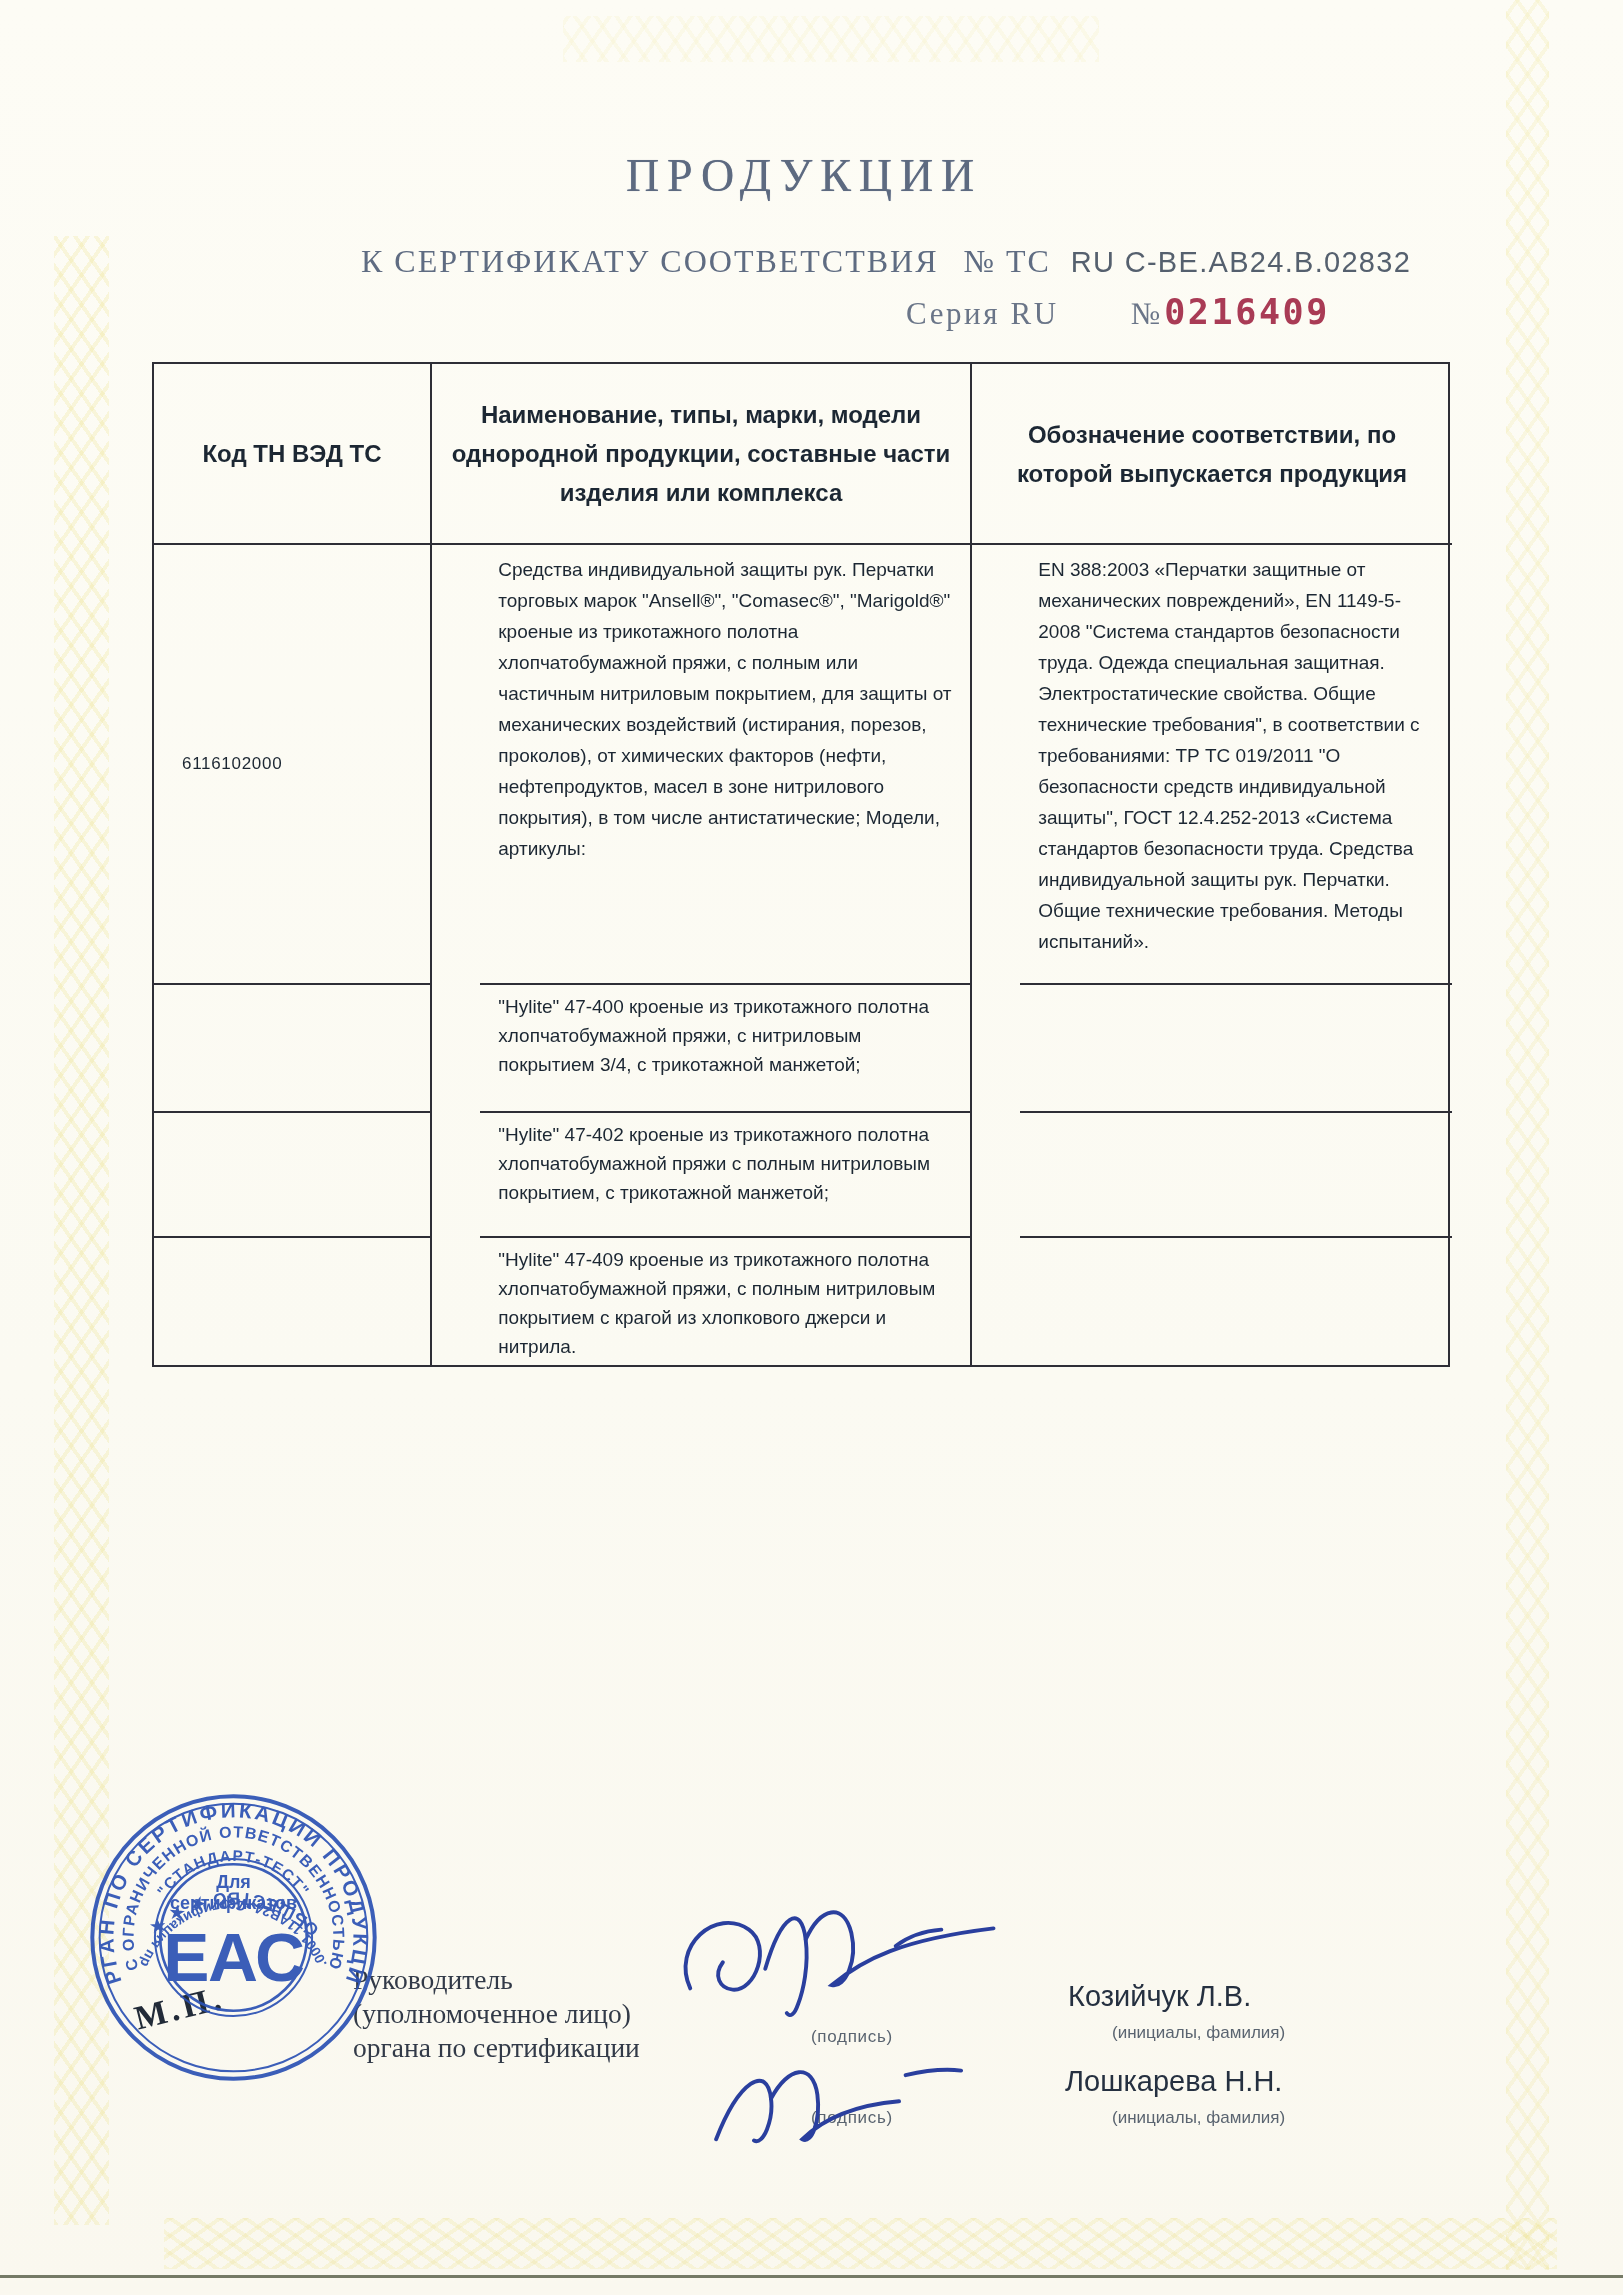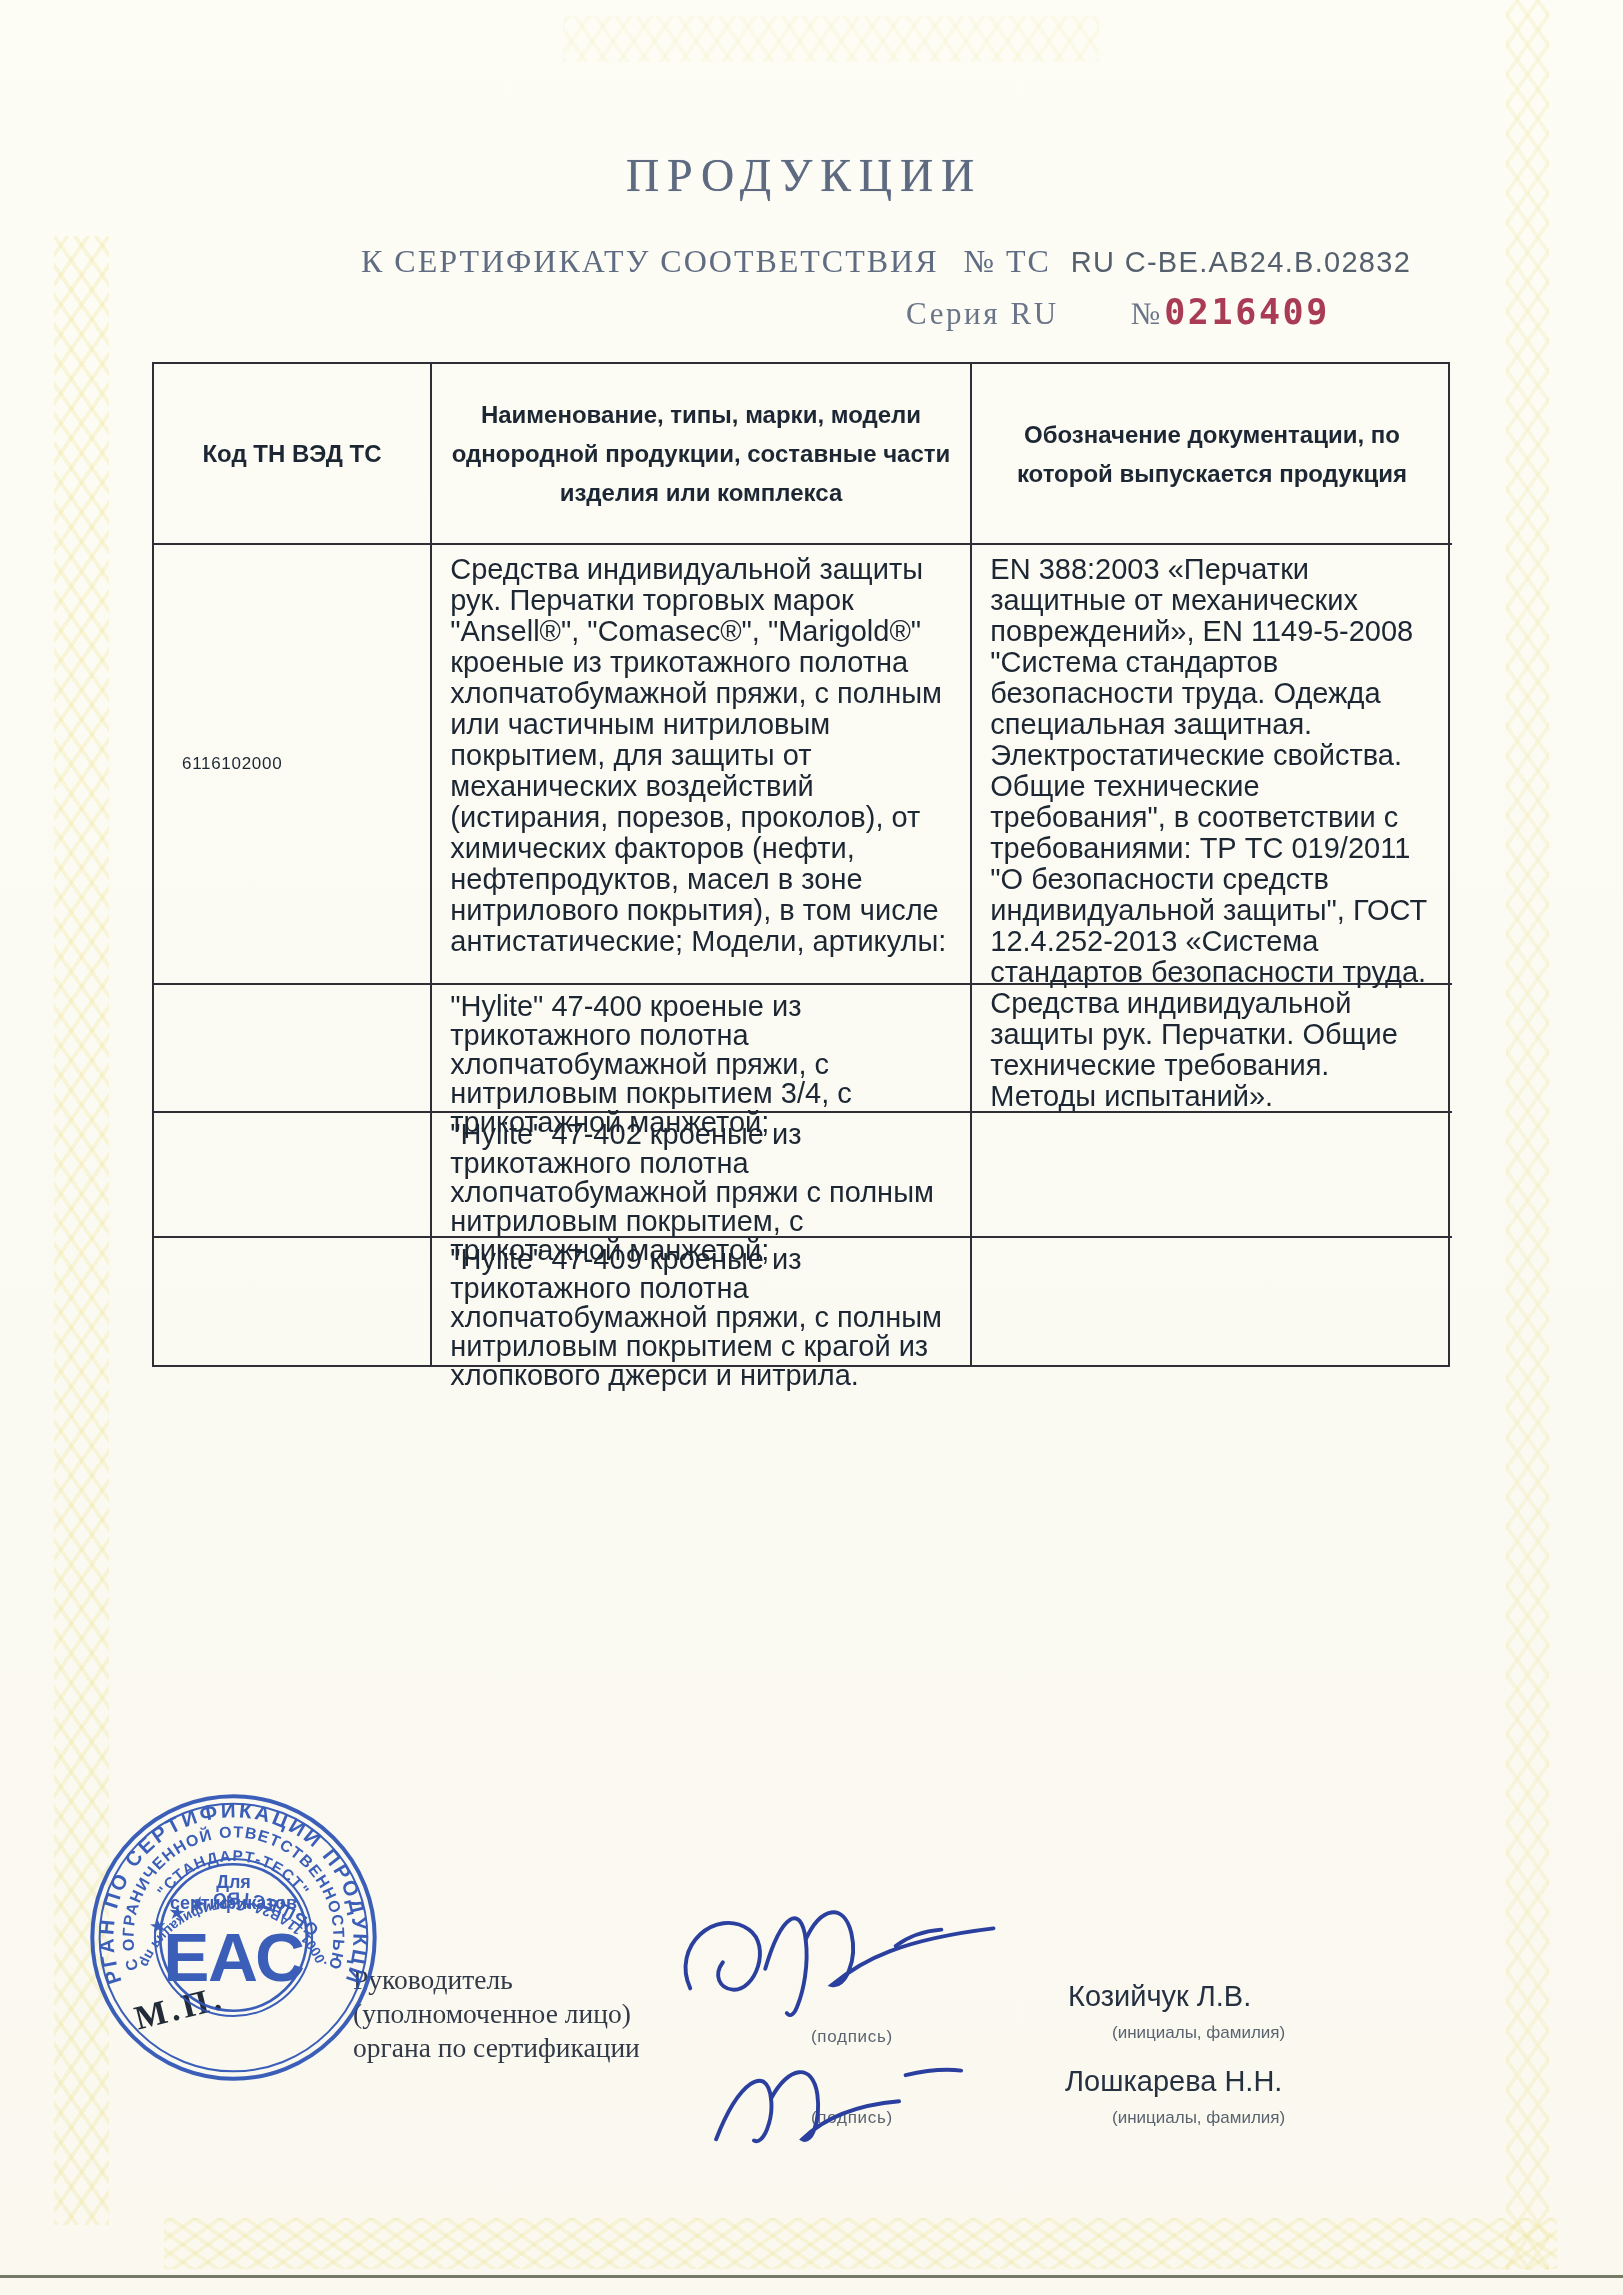--- a/index.html
+++ b/index.html
@@ -35,21 +35,21 @@
   
   .ctable{position:absolute;left:152px;top:362px;width:1298px;height:1005px;
     display:grid;grid-template-columns:278px 540px 480px;grid-template-rows:181px 440px 128px 125px 128px;
     border:2.6px solid #2e2e36;box-sizing:border-box;color:#1c2733;}
   .cell{border-right:2px solid #2e2e36;border-bottom:2px solid #2e2e36;box-sizing:border-box;position:relative;}
   .cell.last-col{border-right:none;}
   .cell.last-row{border-bottom:none;}
   .hcell{display:flex;align-items:center;justify-content:center;text-align:center;
     font-weight:bold;font-size:24px;line-height:39px;padding:5.2px 15.7px;}
   .code-cell{display:flex;align-items:center;font-size:17px;padding-left:28px;letter-spacing:0.7px;}
-  .body-cell{font-size:29px;line-height:31px;padding:9.2px 17px 0 18.3px;}
+  .body-cell{font-size:19px;line-height:31px;padding:9.2px 17px 0 18.3px;margin-left:48px;}
   .body-cell.small-row{line-height:29px;padding-top:6.5px;}
 
   
   .flabel{position:absolute;font-family:"Liberation Serif",serif;font-size:27.5px;color:#323a48;line-height:34px;}
   .sig-caption{position:absolute;font-size:17px;color:#5a6470;letter-spacing:0.7px;}
   .name{position:absolute;font-size:29px;color:#253040;font-weight:500;}
   .name-caption{position:absolute;font-size:17px;color:#5a6470;}
 
   
   .stamp{position:absolute;left:77px;top:1781px;width:313px;height:313px;z-index:3;opacity:.92;}
@@ -79,21 +79,21 @@
   <div class="series-line">
     <span class="engraved">Серия RU</span>
     <span class="numsign">№</span>
     <span class="rednum">0216409</span>
   </div>
 
   <div class="ctable">
 
     <div class="cell hcell">Код ТН ВЭД ТС</div>
     <div class="cell hcell">Наименование, типы, марки, модели однородной продукции, составные части изделия или комплекса</div>
-    <div class="cell hcell last-col">Обозначение документации, по которой выпускается продукция</div>
+    <div class="cell hcell last-col">Обозначение соответствии, по которой выпускается продукция</div>
 
     <div class="cell code-cell">6116102000</div>
     <div class="cell body-cell">Средства индивидуальной защиты рук. Перчатки торговых марок "Ansell®", "Comasec®", "Marigold®" кроеные из трикотажного полотна хлопчатобумажной пряжи, с полным или частичным нитриловым покрытием, для защиты от механических воздействий (истирания, порезов, проколов), от химических факторов (нефти, нефтепродуктов, масел в зоне нитрилового покрытия), в том числе антистатические; Модели, артикулы:</div>
     <div class="cell body-cell last-col">EN 388:2003 «Перчатки защитные от механических повреждений», EN 1149-5-2008 "Система стандартов безопасности труда. Одежда специальная защитная. Электростатические свойства. Общие технические требования", в соответствии с требованиями: ТР ТС 019/2011 "О безопасности средств индивидуальной защиты", ГОСТ 12.4.252-2013 «Система стандартов безопасности труда. Средства индивидуальной защиты рук. Перчатки. Общие технические требования. Методы испытаний».</div>
 
     <div class="cell code-cell"></div>
     <div class="cell body-cell small-row">"Hylite" 47-400 кроеные из трикотажного полотна хлопчатобумажной пряжи, с нитриловым покрытием 3/4, с трикотажной манжетой;</div>
     <div class="cell body-cell small-row last-col"></div>
 
     <div class="cell code-cell"></div>

